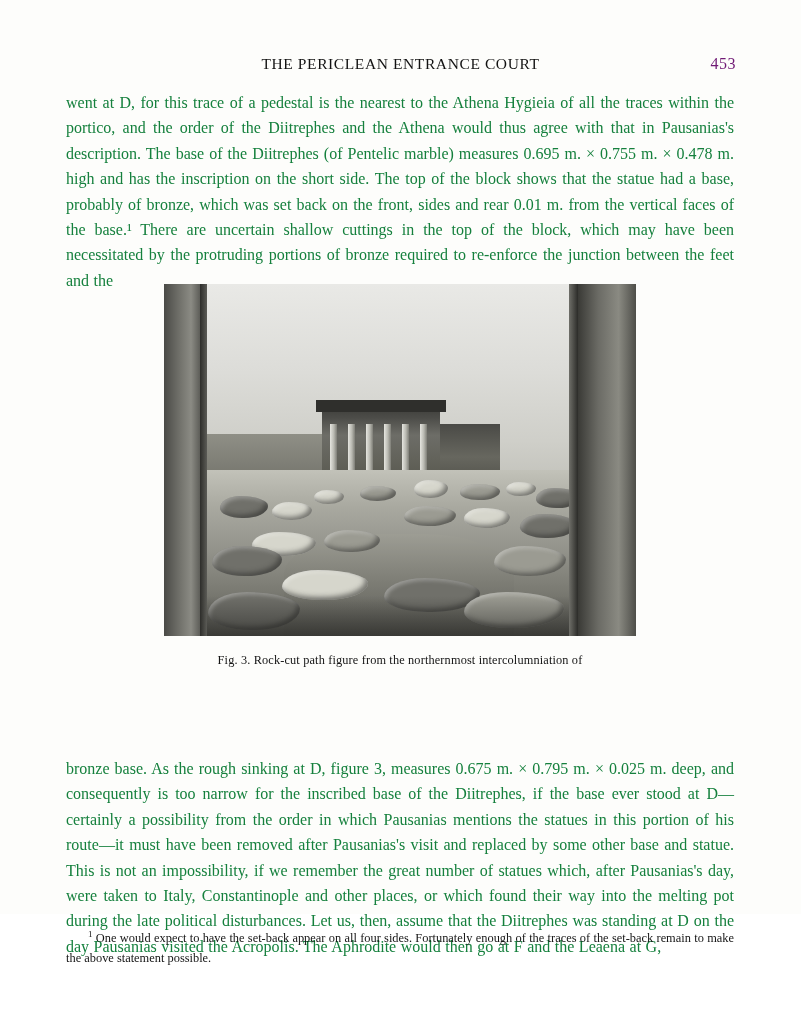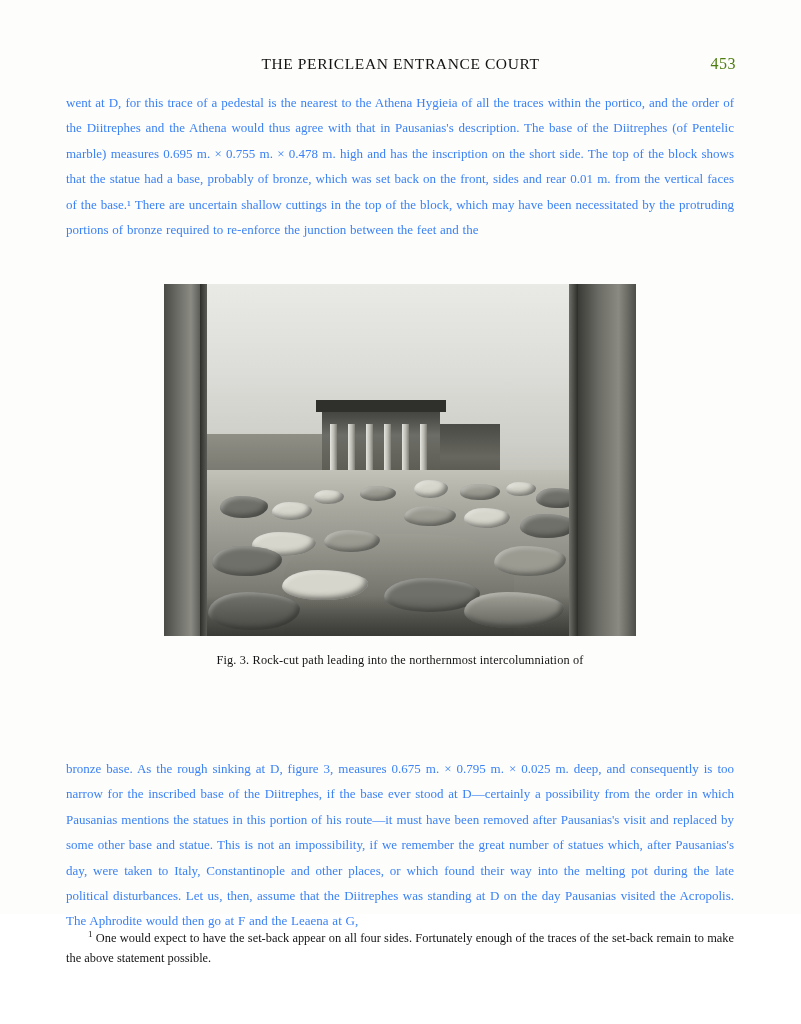--- a/index.html
+++ b/index.html
@@ -38,34 +38,34 @@
     font-size: 15.5px;
     letter-spacing: 0.6px;
     font-variant: normal;
     color: #121212;
   }
   .page-number {
     position: absolute;
     right: 65px;
     top: 0;
     font-size: 16px;
-    color: #4d7c0f;
+    color: #701a75;
     letter-spacing: 0.5px;
   }
   .body-col {
     position: absolute;
     left: 66px;
     width: 668px;
   }
   .para {
-    font-size: 13px;
+    font-size: 16px;
     line-height: 25.4px;
     text-align: justify;
     text-justify: inter-word;
-    color: #3b82f6;
+    color: #15803d;
     margin: 0;
     word-spacing: 0.5px;
   }
   #para-top { top: 90px; }
   #para-bottom { top: 756px; }
 
   .figure-wrap {
     position: absolute;
     left: 164px;
     top: 284px;
@@ -218,21 +218,21 @@
 
       <div class="ph-shadow-bottom"></div>
 
       <div class="ph-pillar-left"></div>
       <div class="ph-pillar-left-edge"></div>
       <div class="ph-pillar-right"></div>
       <div class="ph-pillar-right-edge"></div>
     </div>
     <div class="fig-caption">
       <span class="lbl">Fig. 3.</span>
-      <span>Rock-cut path leading into the northernmost intercolumniation of</span><br>
+      <span>Rock-cut path figure from the northernmost intercolumniation of</span><br>
     </div>
   </div>
 
   <p class="para body-col" id="para-bottom">bronze base.   As the rough sinking at D, figure 3, measures 0.675 m. × 0.795 m. × 0.025 m. deep, and consequently is too narrow for the inscribed base of the Diitrephes, if the base ever stood at D—certainly a possibility from the order in which Pausanias mentions the statues in this portion of his route—it must have been removed after Pausanias's visit and replaced by some other base and statue.   This is not an impossibility, if we remember the great number of statues which, after Pausanias's day, were taken to Italy, Constantinople and other places, or which found their way into the melting pot during the late political disturbances.   Let us, then, assume that the Diitrephes was standing at D on the day Pausanias visited the Acropolis.   The Aphrodite would then go at F and the Leaena at G,</p>
 
   <div class="footnote">
     <span class="fn-indent sup">1</span>
     <span>One would expect to have the set-back appear on all four sides.   Fortunately enough of the traces of the set-back remain to make the above statement possible.</span>
   </div>
 

